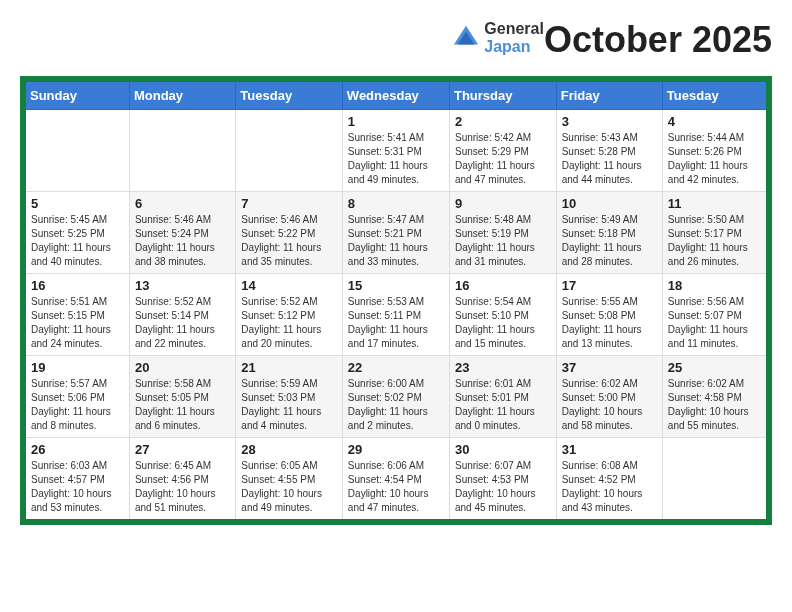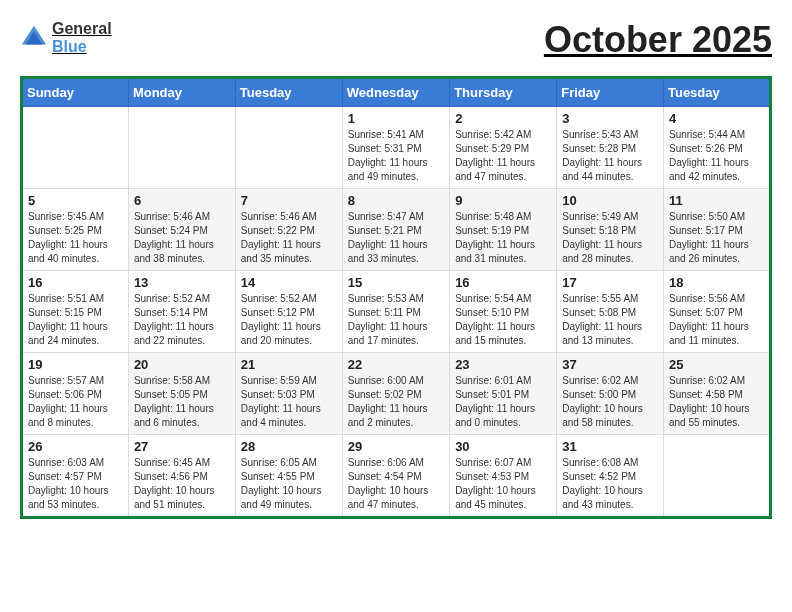--- a/index.html
+++ b/index.html
@@ -5,24 +5,23 @@
     * { box-sizing: border-box; margin: 0; padding: 0; }
     body {
       font-family: Arial, sans-serif;
       background: #fff;
       width: 792px;
       min-height: 612px;
       padding: 20px;
     }
     .header {
       display: flex;
-      justify-content: space-between;
+      justify-content: flex-end;
       align-items: flex-start;
       margin-bottom: 16px;
-      text-decoration: underline;
     }
     .logo {
       display: flex;
       align-items: center;
       gap: 4px;
     }
     .logo-text {
       display: flex;
       flex-direction: column;
       line-height: 1.1;
@@ -50,21 +49,21 @@
       color: #222;
       line-height: 1.1;
     }
     .location {
       font-size: 15px;
       color: #444;
     }
     .calendar {
       width: 100%;
       border-collapse: collapse;
-      border: 3px solid #15803d;
+      border: 6px solid #15803d;
     }
     .calendar th {
       background: #3a7bd5;
       color: #fff;
       font-size: 13px;
       font-weight: bold;
       padding: 6px 4px;
       text-align: left;
       border: 1px solid #2d6abf;
     }
@@ -104,21 +103,21 @@
 <body>
 
 <div class="header">
   <div class="logo">
     <svg class="logo-icon" viewBox="0 0 30 30" xmlns="http://www.w3.org/2000/svg">
       <polygon points="15,2 28,22 2,22" fill="#4a90d9"></polygon>
       <polygon points="15,8 24,22 6,22" fill="#2d6abf"></polygon>
     </svg>
     <div class="logo-text">
       <span class="logo-general">General</span>
-      <span class="logo-blue">Blue</span>
+      <span class="logo-blue">Japan</span>
     </div>
   </div>
   <div class="title-block">
     <div class="month-title">October 2025</div>
   </div>
 </div>
 
 <table class="calendar">
   <thead>
     <tr>

